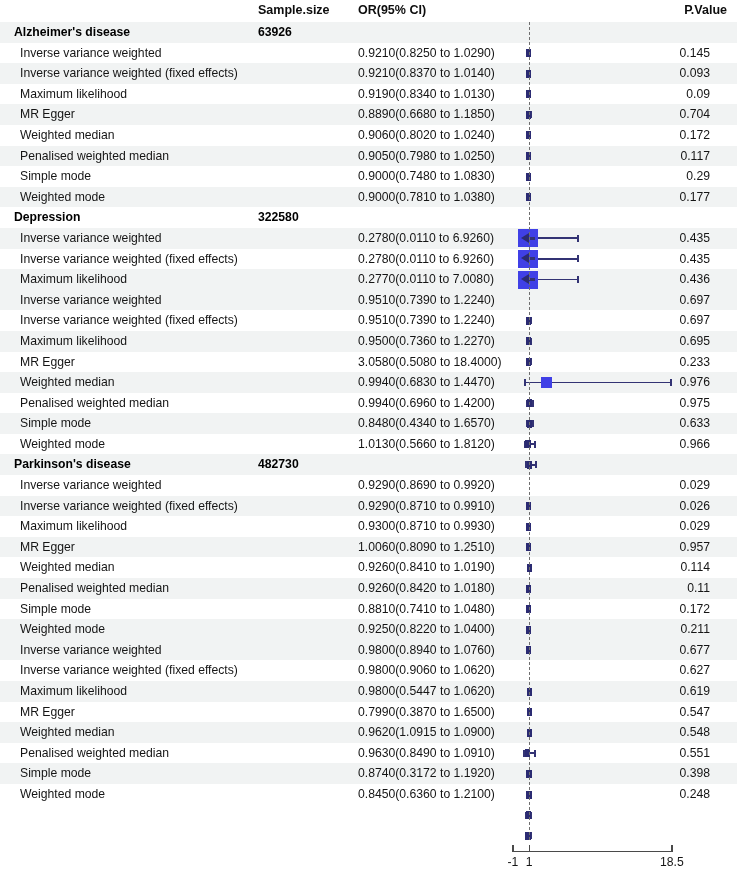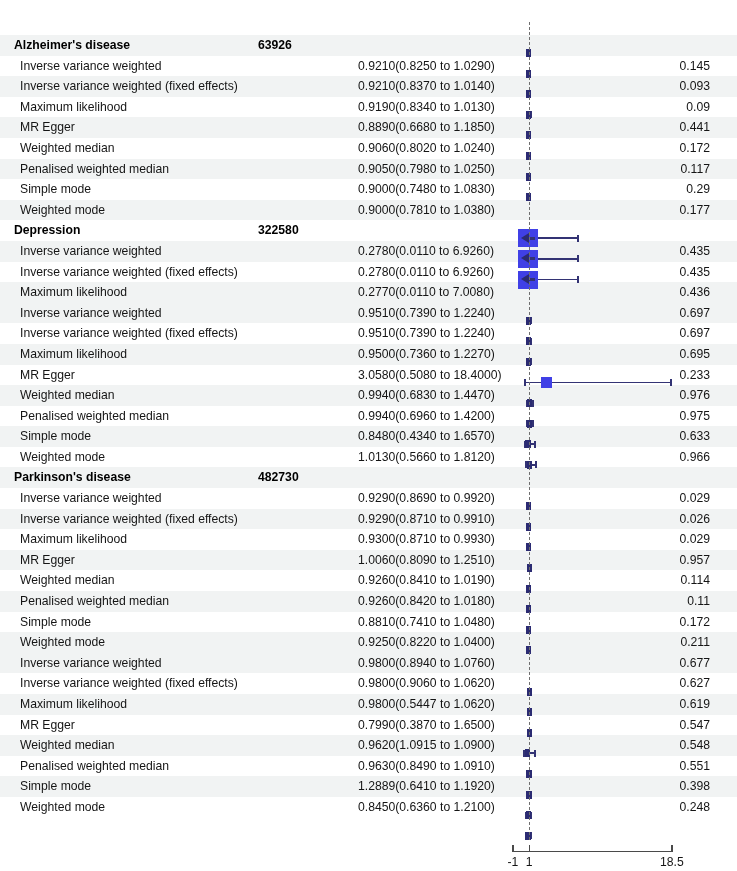--- a/index.html
+++ b/index.html
@@ -38,21 +38,20 @@
   .h-sample { left: 258px; }
   .h-or     { left: 358px; }
   .h-p      { right: 10px; }
 
   
   .rows {
     position: absolute;
     left: 0;
     top: 22px;
     width: 660px;
-    margin-top: 13px;
   }
   .row {
     position: relative;
     height: 20.6px;
     width: 737px;
   }
   .row.shade { background: #f1f3f3; }
   .row .cell {
     position: absolute;
     font-size: 12.2px;
@@ -139,20 +138,25 @@
     font-size: 12.2px;
     color: #151515;
     white-space: nowrap;
   }
 </style>
 </head>
 <body>
 
 <div id="forest-plot">
 
+  <div class="fp-header">
+    <span class="hcell h-sample">Sample.size</span>
+    <span class="hcell h-or">OR(95% CI)</span>
+    <span class="hcell h-p">P.Value</span>
+  </div>
 
   <div class="rows" id="rows-container">
       <div class="row group shade">
         <span class="cell c-label">Alzheimer's disease</span>
         <span class="cell c-sample">63926</span>
       </div>
       <div class="row method">
         <span class="cell c-label">Inverse variance weighted</span>
         <span class="cell c-or">0.9210(0.8250 to 1.0290)</span>
         <span class="cell c-p">0.145</span>
@@ -163,21 +167,21 @@
         <span class="cell c-p">0.093</span>
       </div>
       <div class="row method">
         <span class="cell c-label">Maximum likelihood</span>
         <span class="cell c-or">0.9190(0.8340 to 1.0130)</span>
         <span class="cell c-p">0.09</span>
       </div>
       <div class="row method shade">
         <span class="cell c-label">MR Egger</span>
         <span class="cell c-or">0.8890(0.6680 to 1.1850)</span>
-        <span class="cell c-p">0.441</span>
+        <span class="cell c-p">0.704</span>
       </div>
       <div class="row method">
         <span class="cell c-label">Weighted median</span>
         <span class="cell c-or">0.9060(0.8020 to 1.0240)</span>
         <span class="cell c-p">0.172</span>
       </div>
       <div class="row method shade">
         <span class="cell c-label">Penalised weighted median</span>
         <span class="cell c-or">0.9050(0.7980 to 1.0250)</span>
         <span class="cell c-p">0.117</span>
@@ -320,21 +324,21 @@
         <span class="cell c-or">0.9620(1.0915 to 1.0900)</span>
         <span class="cell c-p">0.548</span>
       </div>
       <div class="row method">
         <span class="cell c-label">Penalised weighted median</span>
         <span class="cell c-or">0.9630(0.8490 to 1.0910)</span>
         <span class="cell c-p">0.551</span>
       </div>
       <div class="row method shade">
         <span class="cell c-label">Simple mode</span>
-        <span class="cell c-or">1.2889(0.6410 to 1.1920)</span>
+        <span class="cell c-or">0.8740(0.3172 to 1.1920)</span>
         <span class="cell c-p">0.398</span>
       </div>
       <div class="row method">
         <span class="cell c-label">Weighted mode</span>
         <span class="cell c-or">0.8450(0.6360 to 1.2100)</span>
         <span class="cell c-p">0.248</span>
       </div>
     </div>
 
   <div class="plot-area" id="plot-area">

